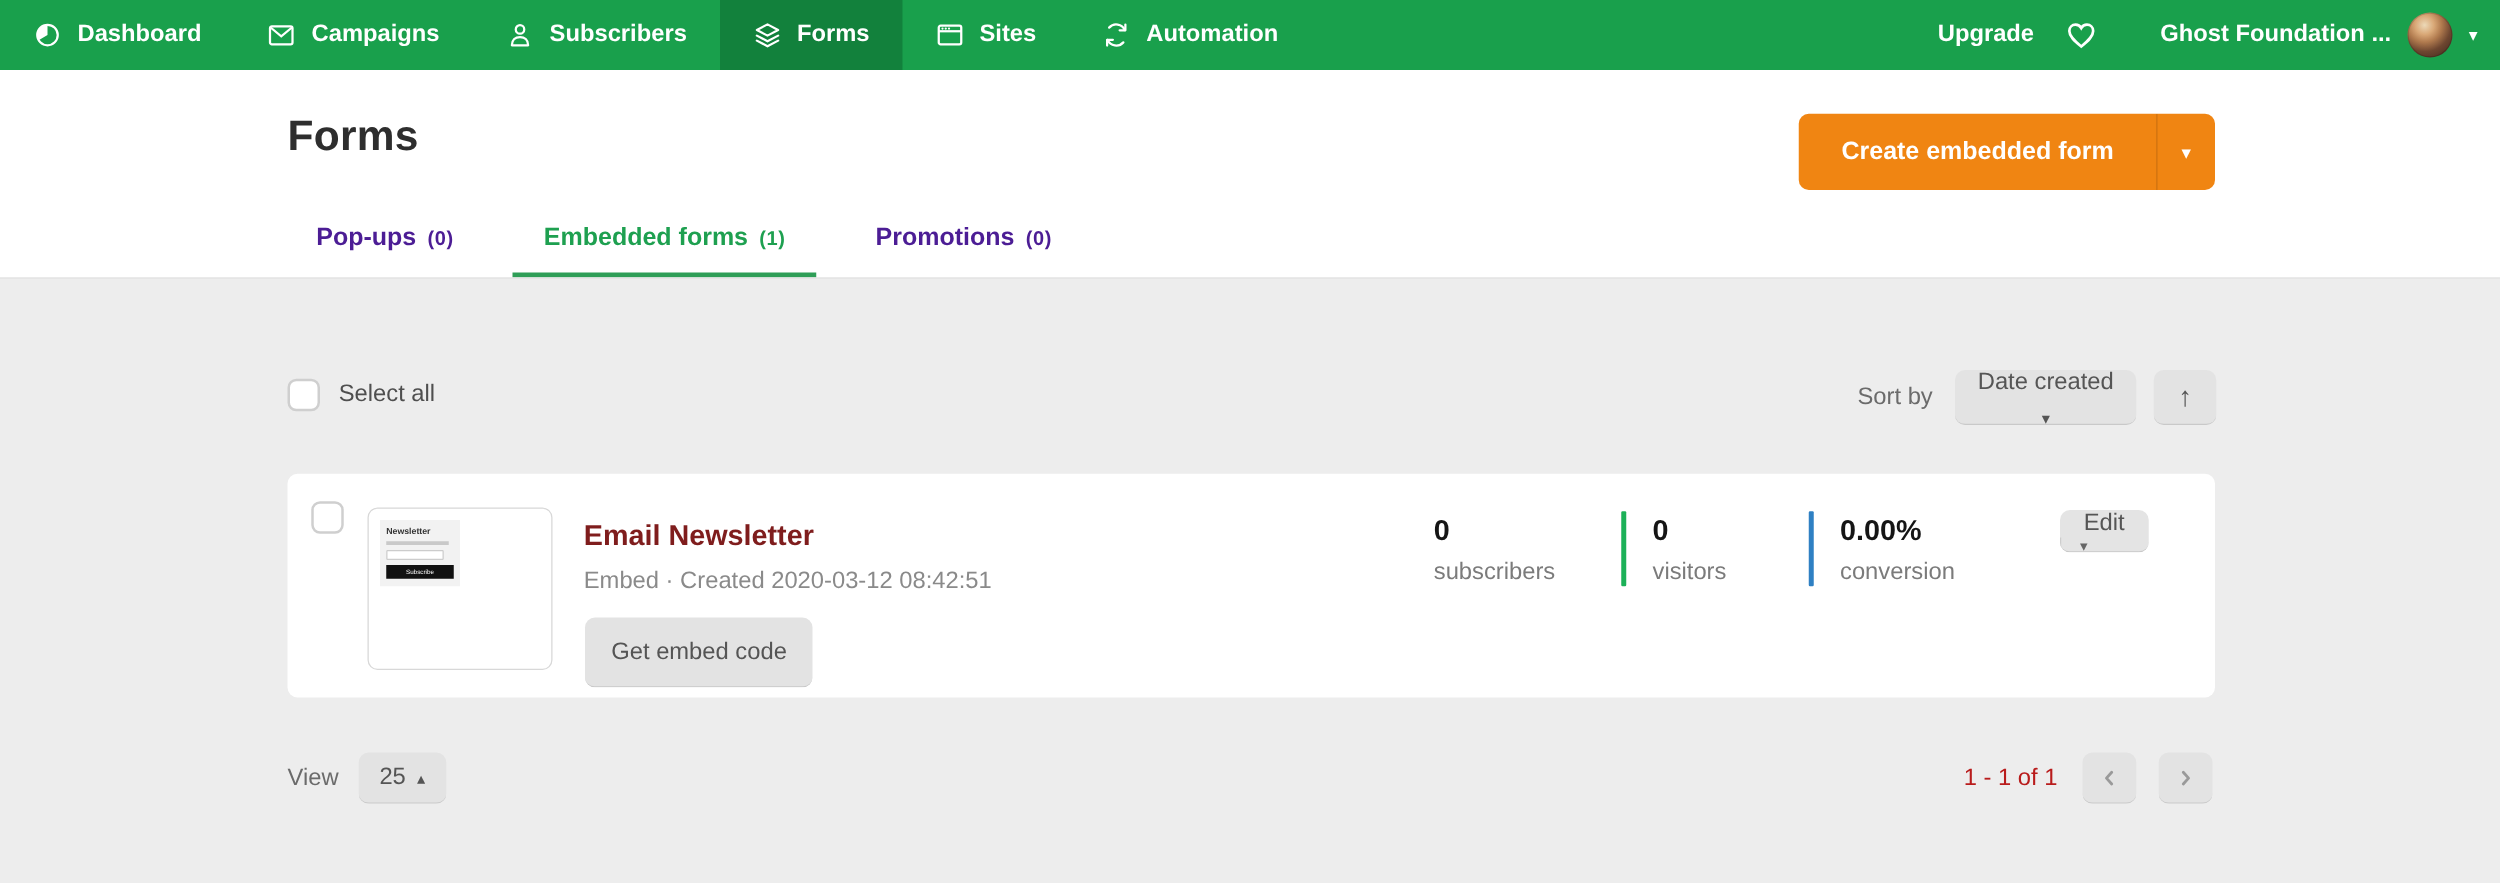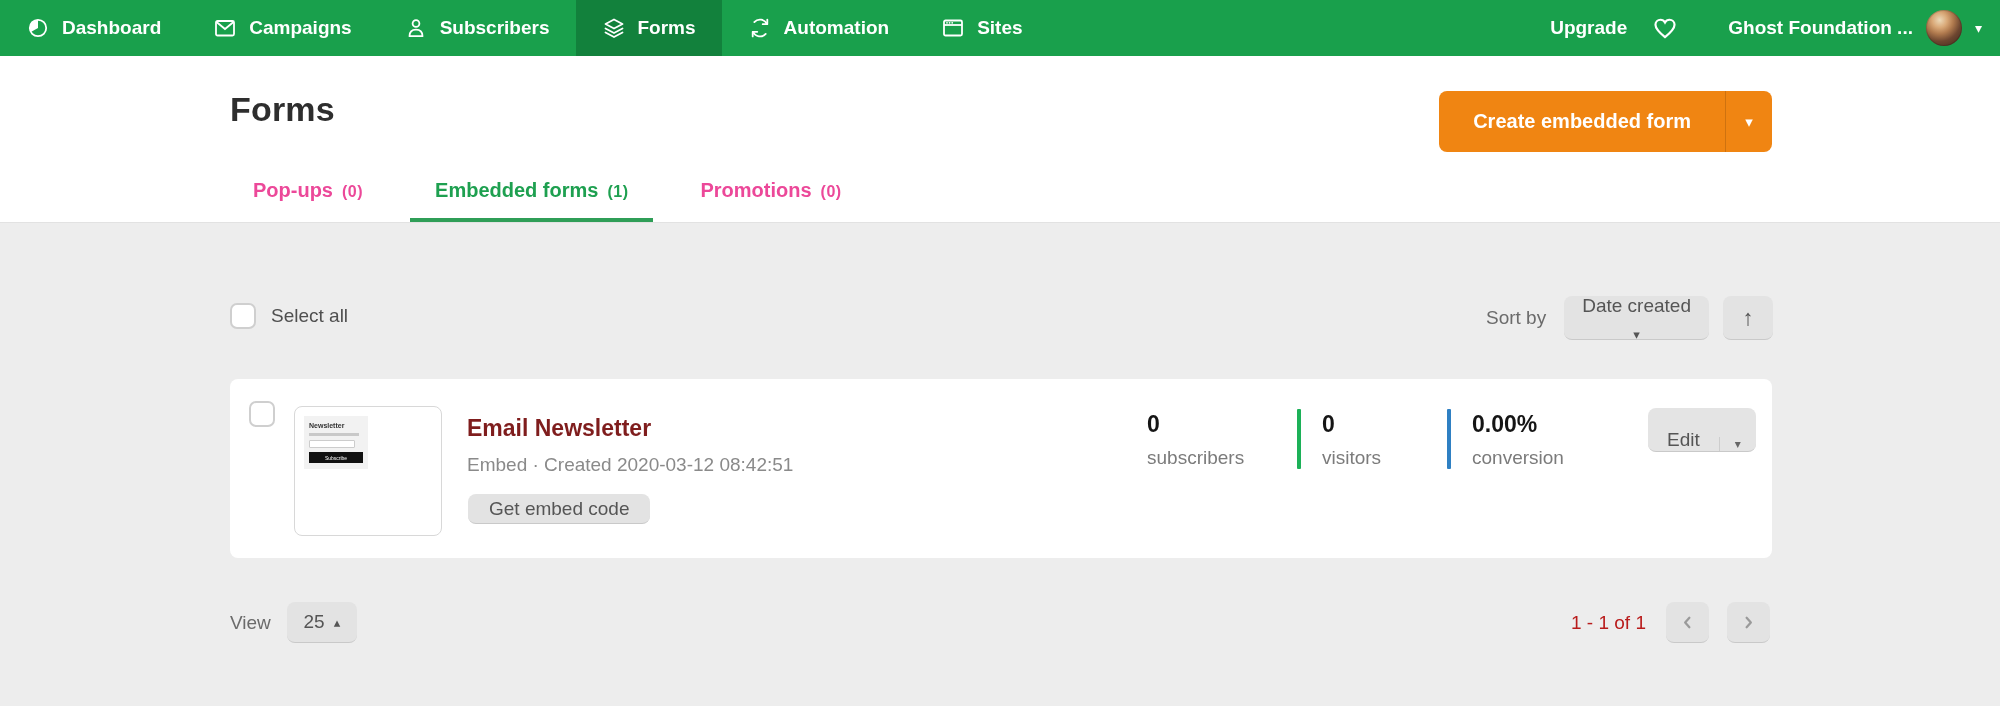--- a/index.html
+++ b/index.html
@@ -19,21 +19,21 @@
   .avatar{width:36px;height:36px;border-radius:50%;cursor:pointer;
           background:radial-gradient(circle at 38% 28%,#ecd9b8 0%,#d9a877 22%,#b07a4e 40%,#6d4630 62%,#38241a 100%);
           box-shadow:inset 0 0 0 1px rgba(0,0,0,0.15);}
   .nav-caret{color:#fff;font-size:14px;margin-left:13px;cursor:pointer;line-height:1;}
 
   
   .header{position:absolute;top:56px;left:0;right:0;height:166px;background:#FFFFFF;}
   .page-title{position:absolute;left:230px;top:34px;margin:0;font-size:34px;font-weight:700;color:#2E2E2E;letter-spacing:.2px;}
   .tabs{position:absolute;left:228px;bottom:0;display:flex;gap:22px;}
   .tab{display:flex;align-items:baseline;gap:9px;padding:0 25px 16px;border-bottom:4px solid transparent;
-       font-size:20px;font-weight:700;color:#ec4899;cursor:pointer;white-space:nowrap;}
+       font-size:20px;font-weight:700;color:#4c1d95;cursor:pointer;white-space:nowrap;}
   .tab.active{color:#1EA050;border-bottom-color:#2F9E57;}
   .tab-count{font-size:16px;letter-spacing:.5px;}
   .create-btn{position:absolute;top:35px;right:228px;height:61px;display:flex;align-items:stretch;
               background:#F08512;border-radius:8px;color:#fff;overflow:hidden;cursor:pointer;}
   .create-main{display:flex;align-items:center;padding:0 34px;font-size:20px;font-weight:700;white-space:nowrap;}
   .create-caret{display:flex;align-items:center;justify-content:center;width:46px;border-left:1px solid rgba(0,0,0,0.14);font-size:15px;}
 
   
   .content{position:absolute;top:222px;left:0;right:0;bottom:0;background:#EDEDED;border-top:1px solid #E2E2E2;}
   .select-all{position:absolute;left:230px;top:80px;display:flex;align-items:center;gap:15px;}
@@ -52,29 +52,29 @@
   .row-checkbox{position:absolute;left:19px;top:22px;}
   .thumb{position:absolute;left:64px;top:27px;width:148px;height:130px;background:#fff;border:1px solid #D8D8D8;
          border-radius:8px;box-sizing:border-box;padding:9px;cursor:pointer;overflow:hidden;}
   .thumb-patch{width:64px;background:#F2F2F2;padding:6px 5px;box-sizing:border-box;}
   .thumb-heading{font-size:7px;font-weight:700;color:#333;line-height:8px;}
   .thumb-line{height:3px;background:#C9C9C9;margin-top:3px;width:50px;}
   .thumb-input{height:8px;border:1px solid #CCC;background:#fff;margin-top:4px;border-radius:1px;width:46px;box-sizing:border-box;}
   .thumb-btn{height:11px;width:54px;background:#111;margin-top:4px;color:#fff;font-size:5px;display:flex;align-items:center;justify-content:center;}
   .row-title{position:absolute;left:237px;top:36px;font-size:23px;font-weight:700;color:#7f1d1d;}
   .row-meta{position:absolute;left:237px;top:75px;font-size:19px;color:#8A8A8A;}
-  .embed-btn{position:absolute;left:238px;top:115px;height:30px;padding:0 21px;}
+  .embed-btn{position:absolute;left:238px;top:115px;height:56px;padding:0 21px;}
   .stat{position:absolute;top:34px;width:160px;}
   .stat-value{font-size:23px;font-weight:700;color:#151515;line-height:1;}
   .stat-label{font-size:19px;color:#7B7B7B;margin-top:11px;}
   .stat-sub{left:917px;} .stat-vis{left:1092px;} .stat-conv{left:1242px;}
   .stat-bar{position:absolute;top:30px;width:4px;height:60px;border-radius:1px;background:#ccc;}
   .bar-vis{left:1067px;} .bar-conv{left:1217px;}
-  .edit-btn{position:absolute;left:1418px;top:29px;height:44px;display:flex;align-items:flex-end;background:#E4E4E4;
-            border-radius:8px;border-bottom:1px solid #C9C9C9;box-sizing:border-box;overflow:hidden;cursor:pointer;}
+  .edit-btn{position:absolute;left:1418px;top:29px;height:34px;display:flex;align-items:flex-start;background:#E4E4E4;
+            border-radius:8px;border-bottom:1px solid #C9C9C9;box-sizing:border-box;overflow:hidden;cursor:pointer;flex-direction:column;}
   .edit-main{display:flex;align-items:center;padding:0 19px;font-size:19px;color:#555;}
   .edit-caret{display:flex;align-items:center;justify-content:center;width:36px;border-left:1px solid #CDCDCD;font-size:12px;color:#666;}
 
   
   .view-cluster{position:absolute;left:230px;top:379px;display:flex;align-items:center;gap:16px;}
   .view-label{font-size:19px;color:#6B6B6B;}
   .page-size-btn{height:41px;width:70px;gap:9px;}
   .pager{position:absolute;right:230px;top:379px;display:flex;align-items:center;gap:18px;}
   .range{font-size:19px;color:#b91c1c;margin-right:2px;}
   .page-btn{width:43px;height:41px;}
@@ -109,37 +109,37 @@
       </div>
       <div class="nav-item active">
         <svg class="nav-icon" viewBox="0 0 24 24" fill="none" stroke="#fff" stroke-width="1.8" stroke-linejoin="round" stroke-linecap="round">
           <path d="M12 3.5 L20.5 8 L12 12.5 L3.5 8 Z"></path>
             <path d="M3.5 12.5 L12 17 L20.5 12.5"></path>
             <path d="M3.5 16.5 L12 21 L20.5 16.5"></path>
         </svg>
         <span>Forms</span>
       </div>
       <div class="nav-item">
-        <svg class="nav-icon" viewBox="0 0 24 24" fill="none" stroke="#fff" stroke-width="1.8" stroke-linecap="round" stroke-linejoin="round">
-          <path d="M18.9 8.1 A7.6 7.6 0 0 0 6.3 6.1"></path>
-            <path d="M19.3 3.6 V8.2 H14.7"></path>
-          <path d="M5.1 15.9 A7.6 7.6 0 0 0 17.7 17.9"></path>
-            <path d="M4.7 20.4 V15.8 H9.3"></path>
-        </svg>
-        <span>Automation</span>
-      </div>
-      <div class="nav-item">
         <svg class="nav-icon" viewBox="0 0 24 24" fill="none" stroke="#fff" stroke-width="1.8">
           <rect x="3" y="4.5" width="18" height="15" rx="1.5"></rect>
             <path d="M3 9 H21"></path>
           <circle cx="6" cy="6.8" r="0.9" fill="#fff" stroke="none"></circle>
             <circle cx="8.6" cy="6.8" r="0.9" fill="#fff" stroke="none"></circle>
             <circle cx="11.2" cy="6.8" r="0.9" fill="#fff" stroke="none"></circle>
         </svg>
         <span>Sites</span>
+      </div>
+      <div class="nav-item">
+        <svg class="nav-icon" viewBox="0 0 24 24" fill="none" stroke="#fff" stroke-width="1.8" stroke-linecap="round" stroke-linejoin="round">
+          <path d="M18.9 8.1 A7.6 7.6 0 0 0 6.3 6.1"></path>
+            <path d="M19.3 3.6 V8.2 H14.7"></path>
+          <path d="M5.1 15.9 A7.6 7.6 0 0 0 17.7 17.9"></path>
+            <path d="M4.7 20.4 V15.8 H9.3"></path>
+        </svg>
+        <span>Automation</span>
       </div>
     </div>
 
     <div class="nav-right">
       <span class="upgrade">Upgrade</span>
       <span class="heart-wrap">
         <svg width="26" height="26" viewBox="0 0 24 24" fill="none" stroke="#fff" stroke-width="2">
           <path d="M12 20.5 C6.8 16.3 3.2 13 3.2 9.1 C3.2 6.3 5.3 4.4 7.8 4.4 C9.5 4.4 11.1 5.3 12 6.9 C12.9 5.3 14.5 4.4 16.2 4.4 C18.7 4.4 20.8 6.3 20.8 9.1 C20.8 13 17.2 16.3 12 20.5 Z"></path>
         </svg>
       </span>

